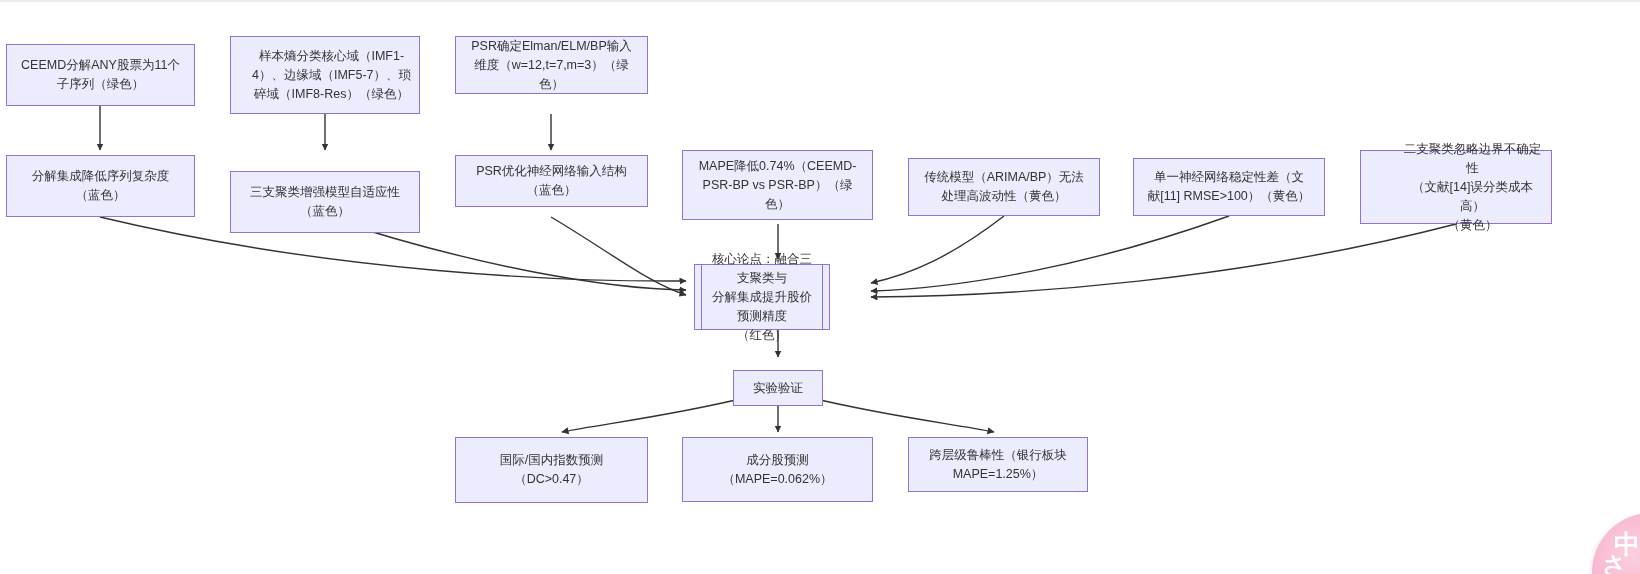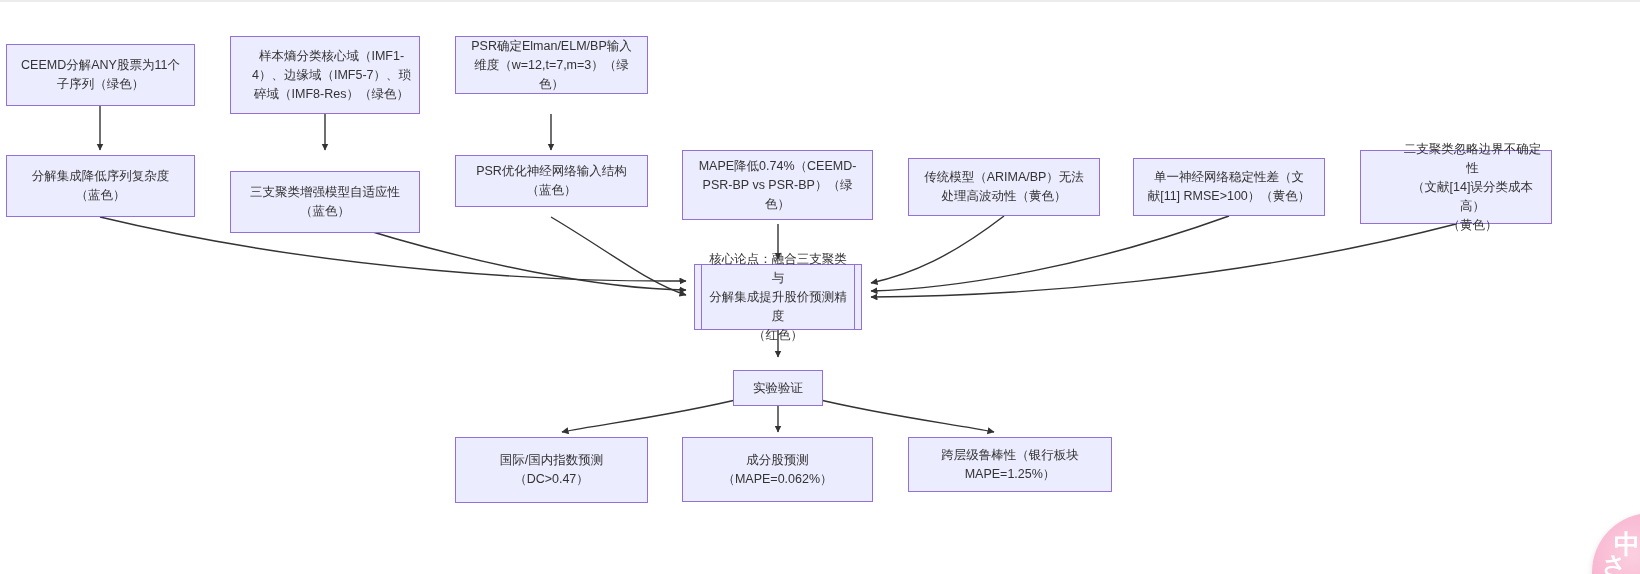--- a/index.html
+++ b/index.html
@@ -109,31 +109,31 @@
 PSR-BP vs PSR-BP）（绿
 色）</div>
   <div class="node" style="left:908px; top:158px; width:192px; height:58px;">传统模型（ARIMA/BP）无法
 处理高波动性（黄色）</div>
   <div class="node" style="left:1133px;top:158px; width:192px; height:58px;">单一神经网络稳定性差（文
 献[11] RMSE&gt;100）（黄色）</div>
   <div class="node" style="left:1360px;top:150px; width:192px; height:74px;padding-left:40px;">二支聚类忽略边界不确定性
 （文献[14]误分类成本高）
 （黄色）</div>
 
-  <div class="node subroutine" style="left:694px; top:264px; width:168px; height:66px; padding:4px 12px;">核心论点：融合三支聚类与
+  <div class="node subroutine" style="left:694px; top:264px; width:136px; height:66px; padding:4px 12px;">核心论点：融合三支聚类与
 分解集成提升股价预测精度
 （红色）</div>
 
   <div class="node" style="left:733px; top:370px; width:90px;  height:36px;">实验验证</div>
 
   <div class="node" style="left:455px; top:437px; width:193px; height:66px;">国际/国内指数预测
 （DC&gt;0.47）</div>
   <div class="node" style="left:682px; top:437px; width:191px; height:65px;">成分股预测
 （MAPE=0.062%）</div>
-  <div class="node" style="left:908px; top:437px; width:204px; height:55px;">跨层级鲁棒性（银行板块
+  <div class="node" style="left:908px; top:437px; width:180px; height:55px;">跨层级鲁棒性（银行板块
 MAPE=1.25%）</div>
 
   <div class="badge">
     <span class="glyph-top">中A</span>
     <span class="glyph-bottom">さ</span>
   </div>
 
 </div>
 
 </body></html>

